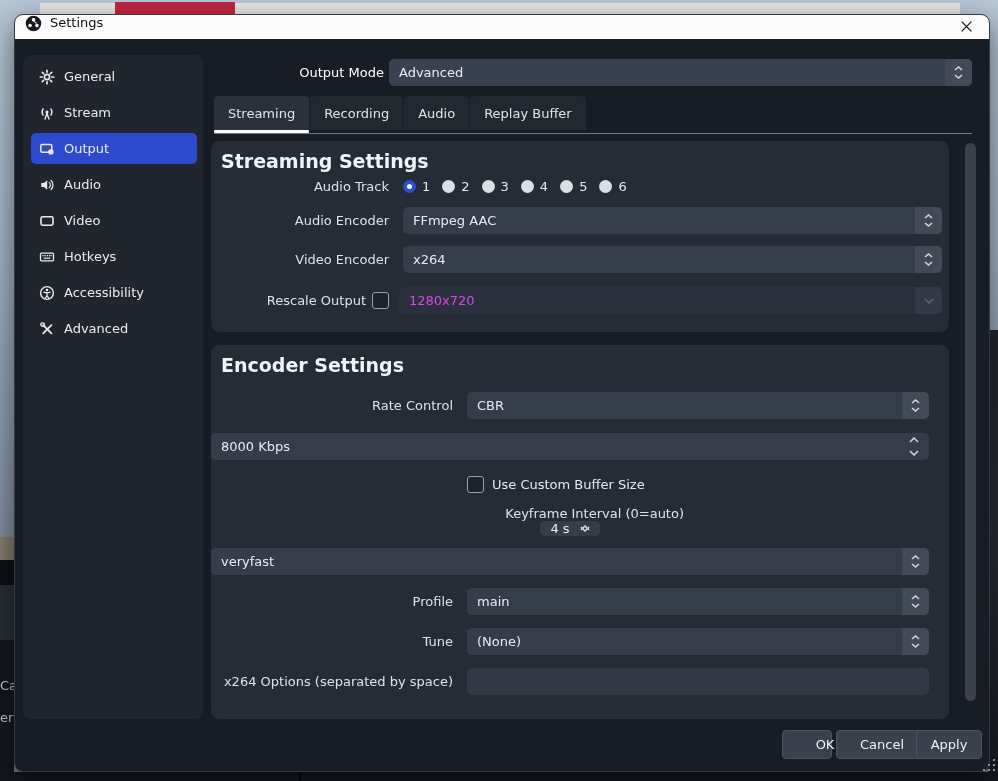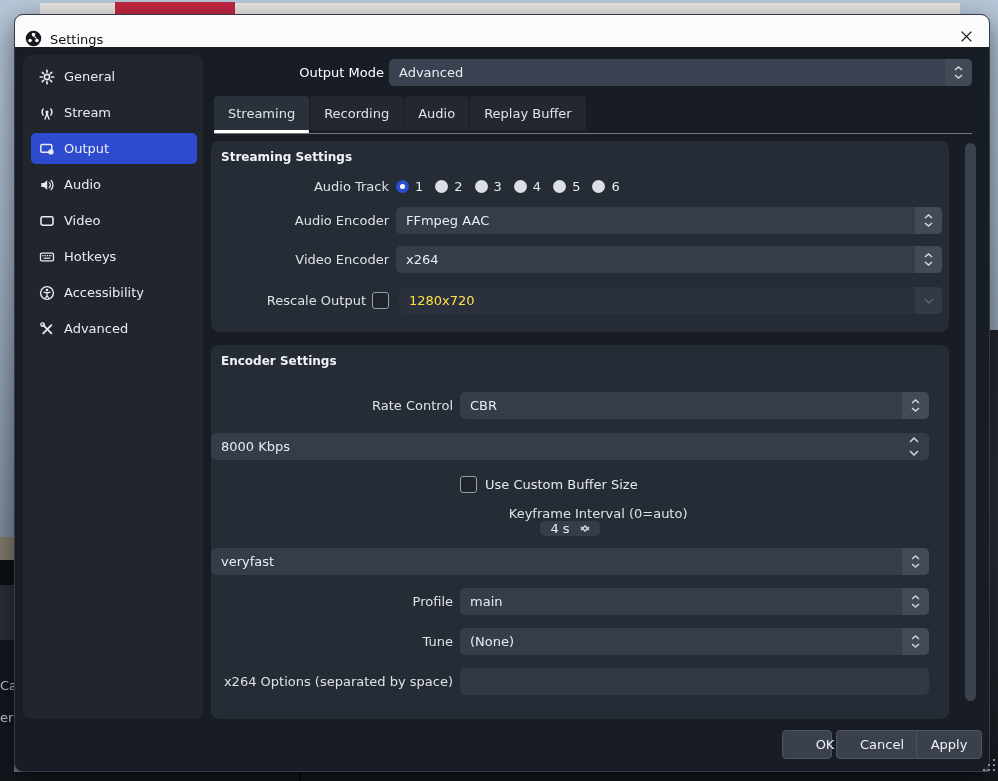--- a/index.html
+++ b/index.html
@@ -15,22 +15,22 @@
   .bg-left-dark2{position:absolute;left:0;top:640px;width:14px;height:141px;background:#14181f;}
   .bg-frag{position:absolute;left:0;width:14px;color:#c7ccd4;font-size:13px;overflow:hidden;white-space:nowrap;}
   .bg-right-dark{position:absolute;left:988px;top:330px;width:10px;height:451px;
     background:linear-gradient(180deg,#23272f 0%,#2b2f37 45%,#171b22 100%);}
   .bg-bottom{position:absolute;left:0;top:772px;width:998px;height:9px;background:#14181e;}
   .bg-bottom-seam{position:absolute;left:299px;top:772px;width:2px;height:9px;background:#07090c;}
 
   
   .dialog{position:absolute;left:14px;top:14px;width:976px;height:758px;border-radius:9px;
     background:#181d25;box-shadow:0 10px 30px rgba(0,0,0,.55);border:1px solid #343b46;box-sizing:border-box;}
-  .titlebar{position:absolute;left:0;top:0;right:0;height:32px;background:#fbfbfb;border-radius:8px 8px 0 0;
-    display:flex;align-items:flex-end;padding:0 10px;box-sizing:border-box;color:#111;font-size:13px;}
+  .titlebar{position:absolute;left:0;top:0;right:0;height:24px;background:#fbfbfb;border-radius:8px 8px 0 0;
+    display:flex;align-items:flex-start;padding:0 10px;box-sizing:border-box;color:#111;font-size:13px;}
   .titlebar .ttl{margin-left:8px;}
   .close-btn{margin-left:auto;width:26px;height:22px;display:flex;align-items:center;justify-content:center;cursor:pointer;}
   .dbody{position:absolute;left:0;top:28px;right:0;bottom:0;}
 
   
   .sidebar{position:absolute;left:8px;top:12px;width:180px;height:664px;background:#20252e;border-radius:8px;
     padding:6px 6px 6px 8px;box-sizing:border-box;}
   .side-item{display:flex;align-items:center;height:31px;margin-bottom:5px;border-radius:5px;
     color:#e8ecf2;font-size:13px;padding-left:7px;cursor:pointer;}
   .side-item .icn{width:17px;height:17px;margin-right:9px;display:flex;align-items:center;justify-content:center;}
@@ -44,37 +44,37 @@
   
   .tabs{position:absolute;left:199px;top:53px;height:38px;display:flex;}
   .tab{position:relative;height:34px;display:flex;align-items:center;padding:0 14px;margin-right:1px;
     background:#232830;color:#dfe3ea;font-size:13px;border-radius:4px 4px 0 0;cursor:pointer;}
   .tab.selected{background:#2b313b;}
   .tab.selected::after{content:"";position:absolute;left:0;bottom:-3px;width:100%;height:3px;background:#ffffff;border-radius:1px;z-index:2;}
   .tabline{position:absolute;left:199px;top:90px;width:758px;height:1px;background:rgba(186,193,204,.55);}
 
   
   .group{position:absolute;left:196px;width:738px;background:#262c35;border-radius:8px;box-sizing:border-box;}
-  .group-title{position:absolute;left:10px;top:9px;color:#f0f3f7;font-size:12px;font-weight:bold;}
+  .group-title{position:absolute;left:10px;top:9px;color:#f0f3f7;font-size:19px;font-weight:bold;}
   .g1{top:98px;height:191px;}
   .g2{top:302px;height:374px;}
   .row{position:absolute;left:0;right:7px;display:flex;align-items:center;}
-  .lbl{text-align:right;padding-right:7px;color:#dde1e8;font-size:13px;flex:none;}
+  .lbl{text-align:right;padding-right:14px;color:#dde1e8;font-size:13px;flex:none;}
   .g1 .lbl{width:178px;}
   .g2 .row{left:0;right:20px;}
   .g2 .lbl{width:242px;}
 
   
   .combo,.spinbox,.tinput{height:27px;background:#363d4a;border-radius:5px;display:flex;align-items:center;
     flex:1;color:#e8ecf2;font-size:13px;position:relative;cursor:pointer;box-sizing:border-box;}
   .combo .val,.spinbox .val{padding-left:10px;flex:1;overflow:hidden;white-space:nowrap;}
   .combo .spin{width:27px;height:100%;background:#424a58;border-radius:0 5px 5px 0;
     display:flex;flex-direction:column;align-items:center;justify-content:center;gap:3px;}
   .combo.bright{background:#3a4150;}
-  .combo.disabled{background:#2b313c;color:#fde047;cursor:default;}
+  .combo.disabled{background:#2b313c;color:#d946ef;cursor:default;}
   .combo.disabled .spin{background:#323947;}
   .spinbox .arrows{width:30px;height:100%;position:relative;}
   .spinbox .arrows .up{position:absolute;top:4px;left:50%;transform:translateX(-50%);}
   .spinbox .arrows .dn{position:absolute;bottom:4px;left:50%;transform:translateX(-50%);}
   .tinput{background:#323845;cursor:text;}
   .chev{display:block;}
   .radio{width:13px;height:13px;border-radius:50%;background:#dcdfe5;flex:none;cursor:pointer;position:relative;}
   .radio.on{background:#2b4ed2;}
   .radio.on::after{content:"";position:absolute;left:4px;top:4px;width:5px;height:5px;border-radius:50%;background:#fff;}
   .radio-lbl{color:#e5e9f0;font-size:13px;margin:0 12px 0 6px;}

